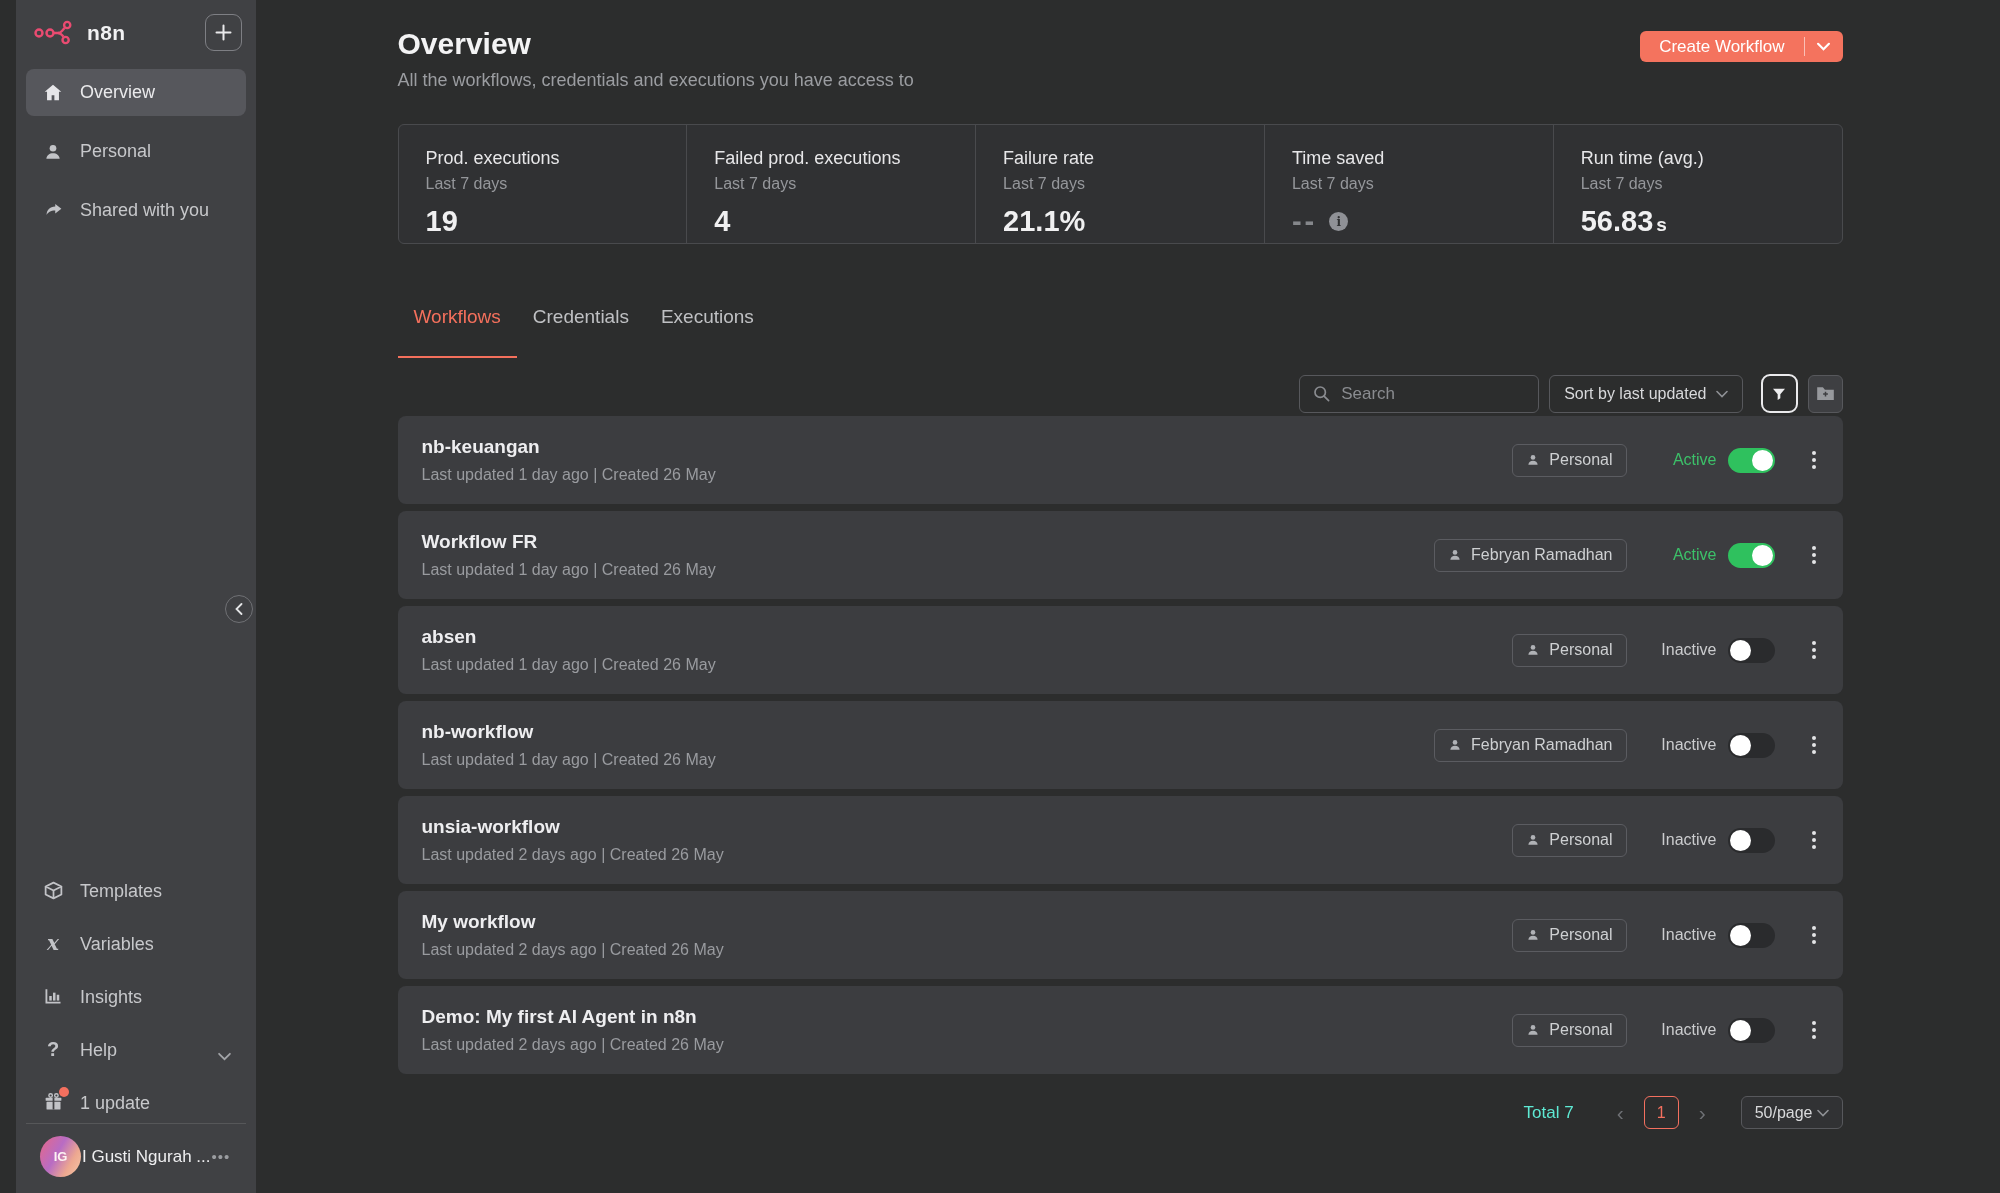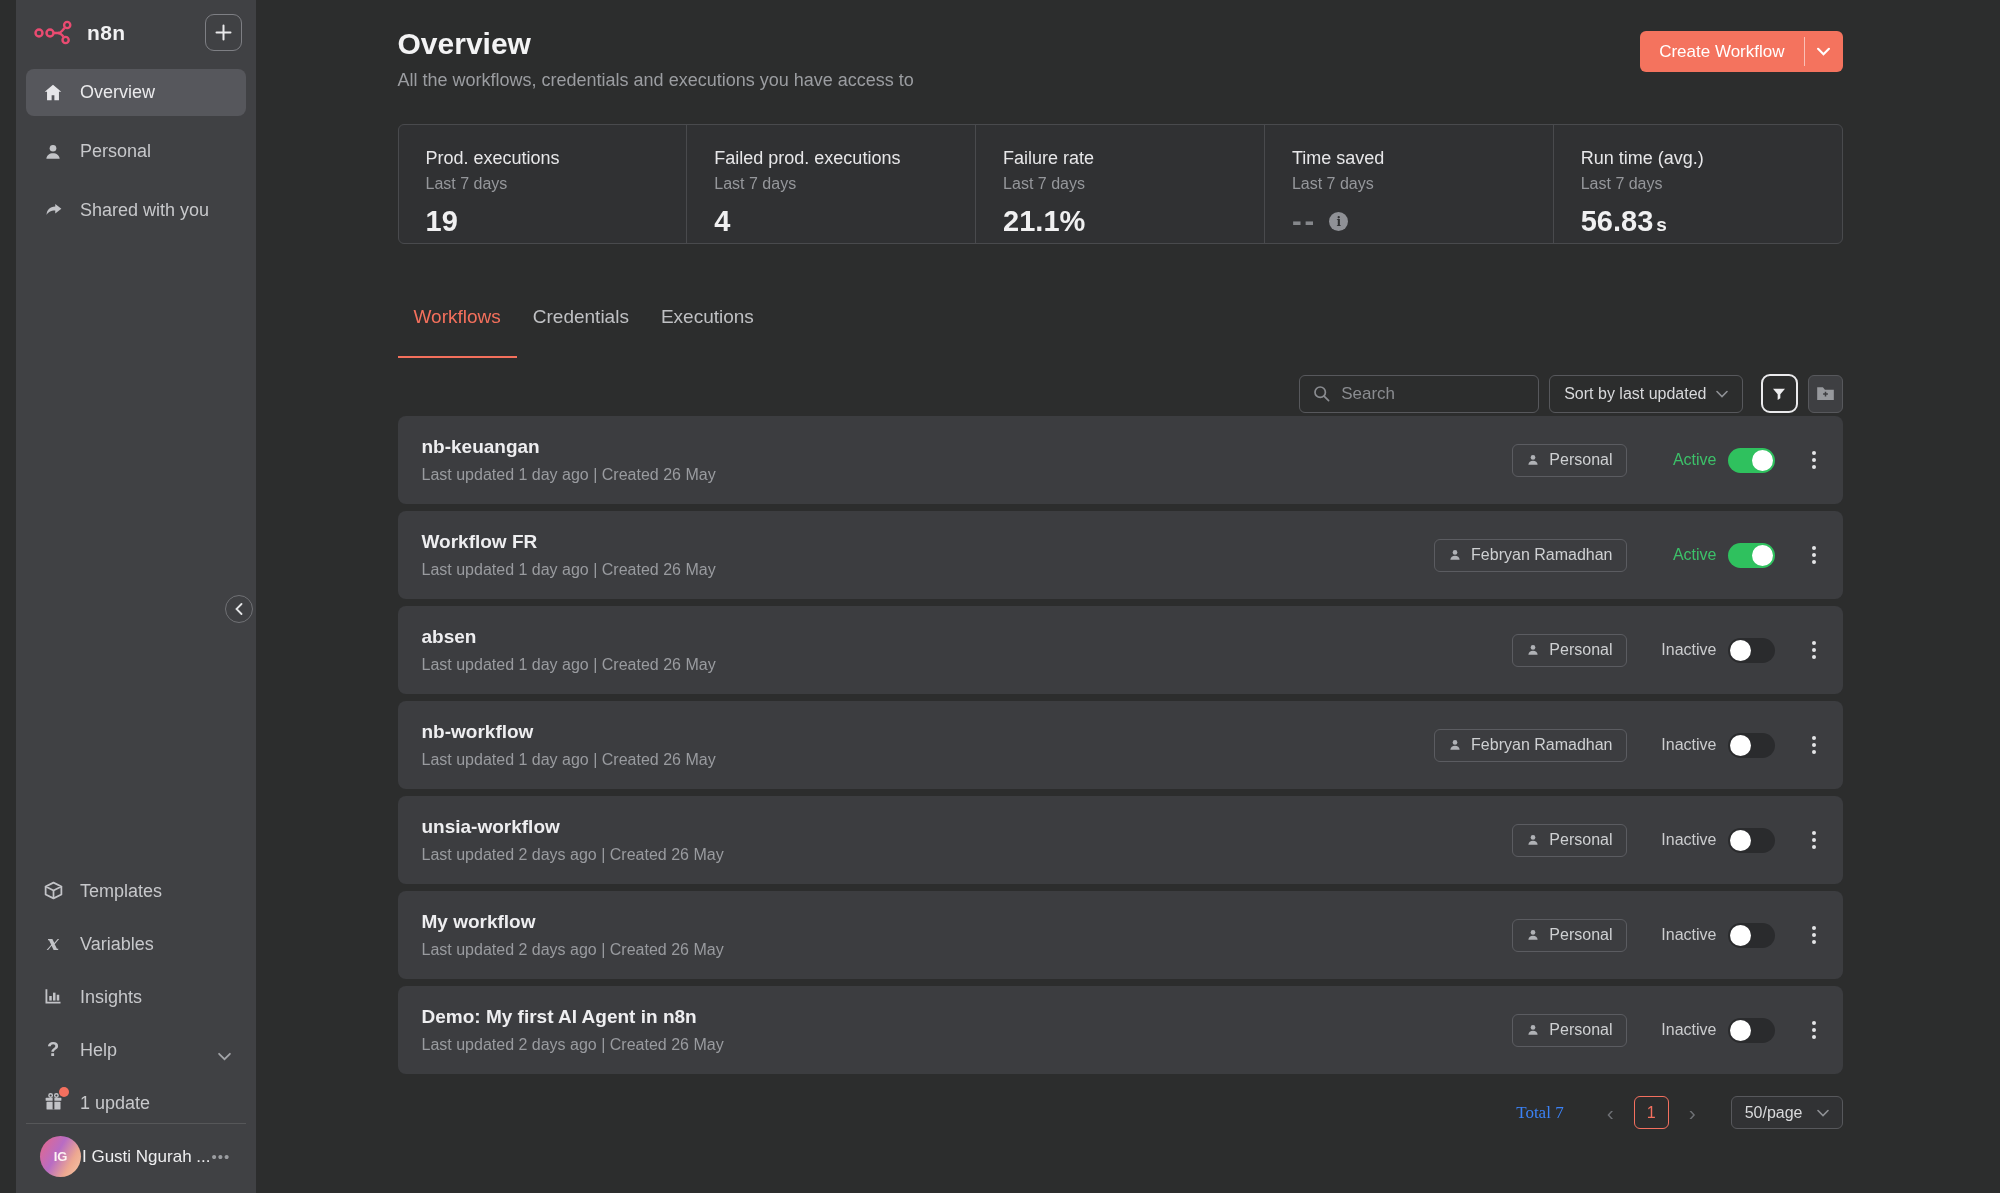--- a/index.html
+++ b/index.html
@@ -27,21 +27,21 @@
   .user-name { font-size:17px; color:#eeeef0; white-space:nowrap; }
   .user-menu { margin-left:auto; color:#9b9da1; font-size:15px; letter-spacing:1px; cursor:pointer; }
   .collapse-btn { position:absolute; left:225px; top:595px; width:28px; height:28px; border-radius:50%; border:1px solid #707175; background:#3f4043; color:#e4e5e7; display:flex; align-items:center; justify-content:center; font-size:15px; z-index:6; cursor:pointer; }
 
   
   .main { position:absolute; left:240px; top:0; width:1760px; height:1193px; }
   .content { width:1445px; margin:0 auto; padding-top:27px; }
   .header { display:flex; justify-content:space-between; align-items:flex-start; }
   .page-title { font-size:30px; font-weight:bold; color:#f3f3f4; }
   .page-subtitle { font-size:18px; color:#9b9da1; margin-top:9px; }
-  .create-btn { display:flex; height:41px; background:#f4735e; border-radius:6px; color:#fff; margin-top:4px; cursor:pointer; overflow:hidden;justify-content:flex-end; }
+  .create-btn { display:flex; height:31px; background:#f4735e; border-radius:6px; color:#fff; margin-top:4px; cursor:pointer; overflow:hidden;justify-content:flex-end; }
   .create-btn .cb-main { display:flex; align-items:center; padding:0 19px; font-size:17px; }
   .create-btn .cb-div { width:1px; background:rgba(255,255,255,.55); margin:6px 0; }
   .create-btn .cb-caret { width:38px; display:flex; align-items:center; justify-content:center; }
 
   
   .stats { margin-top:33px; display:flex; border:1px solid #494a4d; border-radius:6px; background:#303133; height:120px; }
   .stat { flex:1; padding:23px 0 0 27px; }
   .stat + .stat { border-left:1px solid #494a4d; }
   .stat-label { font-size:18px; color:#e7e7e9; }
   .stat-sub { font-size:16px; color:#95979b; margin-top:6px; }
@@ -76,24 +76,24 @@
   .status.green { color:#3cc169; }
   .toggle { width:47px; height:25px; border-radius:13px; background:#2a2b2d; margin-left:11px; position:relative; flex:0 0 47px; }
   .toggle .knob { width:21px; height:21px; border-radius:50%; background:#fff; position:absolute; top:2px; left:2px; }
   .toggle.on { background:#2fc15e; }
   .toggle.on .knob { left:24px; }
   .kebab { margin-left:34px; display:flex; flex-direction:column; gap:3px; padding:4px 3px; cursor:pointer; }
   .kebab i { width:4px; height:4px; border-radius:50%; background:#e3e4e6; }
 
   
   .pagination { display:flex; justify-content:flex-end; align-items:center; margin-top:22px; font-size:17px; }
-  .pg-total { color:#3b82f6; margin-right:32px;font-family:Liberation Serif, serif; }
+  .pg-total { color:#5eead4; margin-right:32px; }
   .pg-arrow { color:#6f7175; font-size:21px; padding:0 11px; cursor:pointer; line-height:1; }
   .pg-current { min-width:35px; height:33px; border:1px solid #f4705f; color:#f4705f; border-radius:6px; display:flex; align-items:center; justify-content:center; font-size:16px; margin:0 9px; cursor:pointer; }
-  .page-size { height:33px; border:1px solid #57585c; border-radius:6px; display:flex; align-items:center; padding:0 13px; gap:14px; color:#d8d9db; font-size:16px; margin-left:24px; cursor:pointer; background:#313234; }
+  .page-size { height:33px; border:1px solid #57585c; border-radius:6px; display:flex; align-items:center; padding:0 13px; gap:4px; color:#d8d9db; font-size:16px; margin-left:24px; cursor:pointer; background:#313234; }
   .caret-g { color:#8f9195; }
   .var-x { font-family:"DejaVu Serif", serif; font-style:italic; font-weight:bold; font-size:20px; }
   .help-q { font-weight:bold; font-size:20px; }
 </style>
 </head>
 <body>
 
 <div class="sidebar">
   <div class="logo-row">
     <span>

